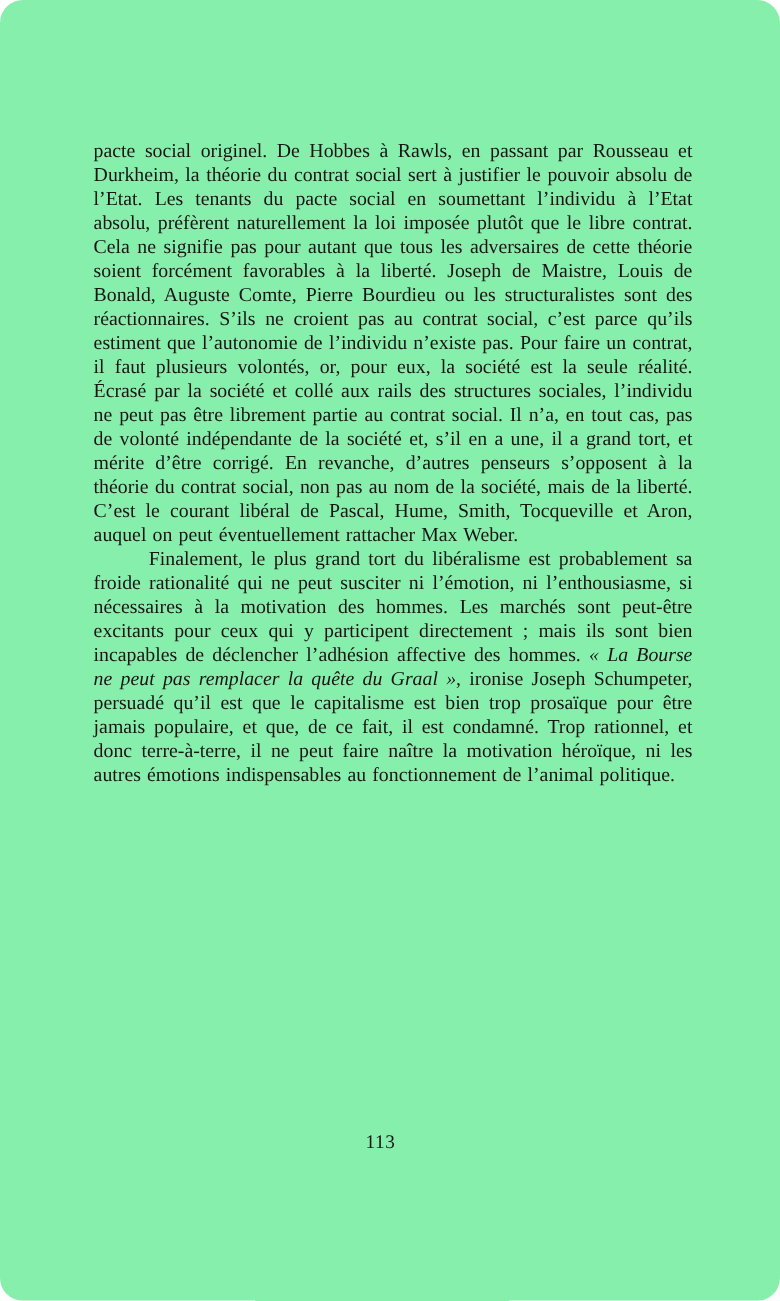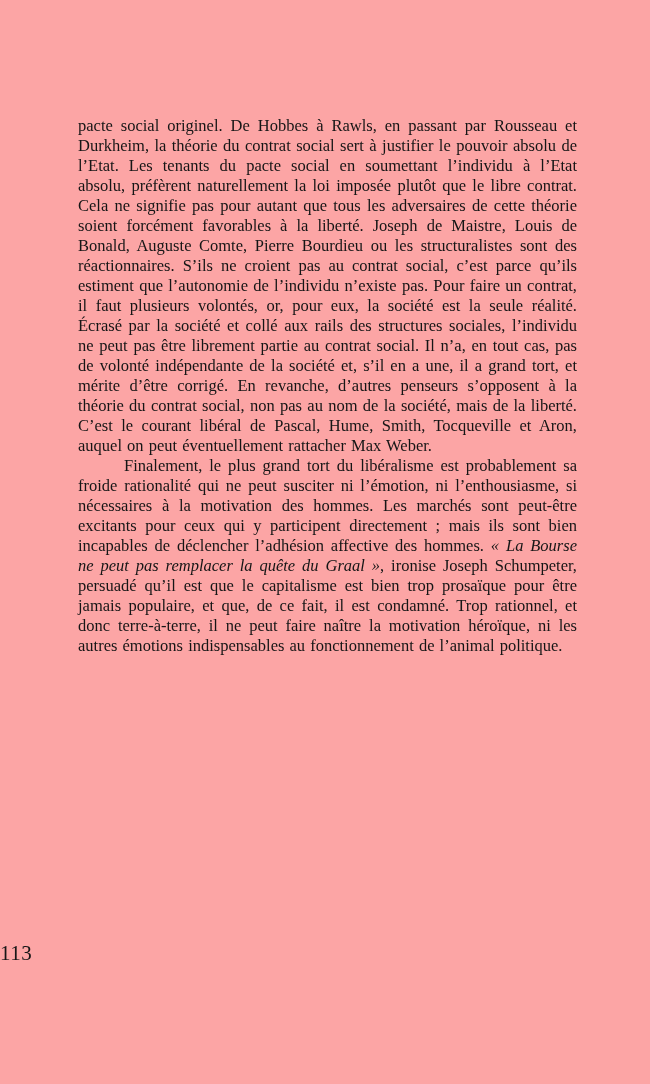--- a/index.html
+++ b/index.html
@@ -4,24 +4,25 @@
 <style>
   * { margin: 0; padding: 0; box-sizing: border-box; }
   html, body {
     background: #ffffff;
     font-family: "Liberation Serif", serif;
   }
   .page {
     position: relative;
     width: 650px;
     height: 1084px;
-    background: #fca5a5;
+    background: #86efac;
     margin: 0 auto;
     overflow: hidden;
     color: #161616;
+    border-radius: 19px;
   }
   .text-block {
     position: absolute;
     left: 78px;
     top: 116px;
     width: 499px;
     font-size: 16.5px;
     line-height: 20px;
     text-align: justify;
     color: #161616;
@@ -37,21 +38,22 @@
     text-indent: 46px;
   }
   .italic {
     font-style: italic;
   }
   .page-number {
     position: absolute;
     left: 0;
     right: 16px;
     top: 943px;
-    font-size: 21px;
+    text-align: center;
+    font-size: 16px;
     line-height: 20px;
     color: #161616;
     letter-spacing: 0.5px;
   }
 </style>
 </head>
 <body>
 
 <div class="page">
 

